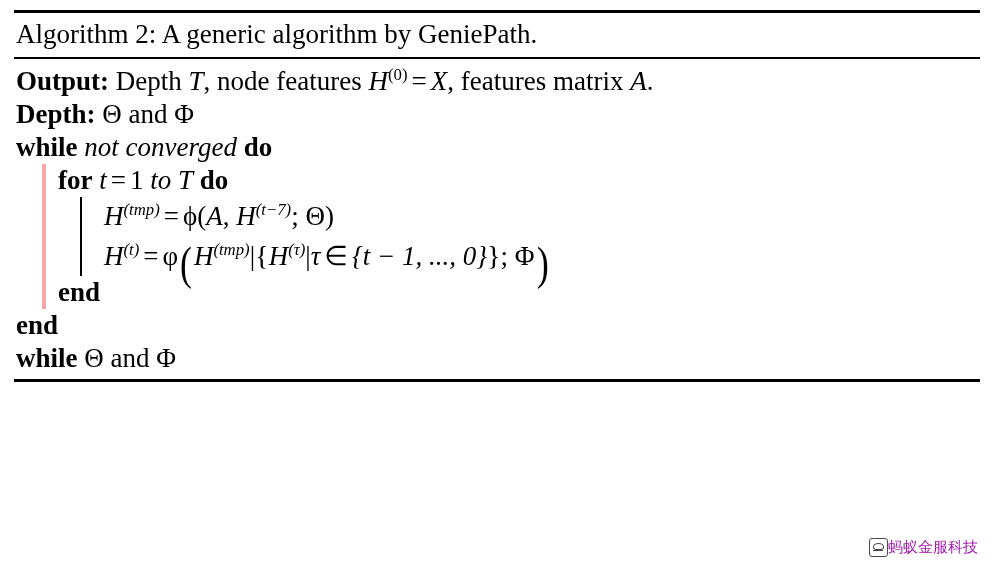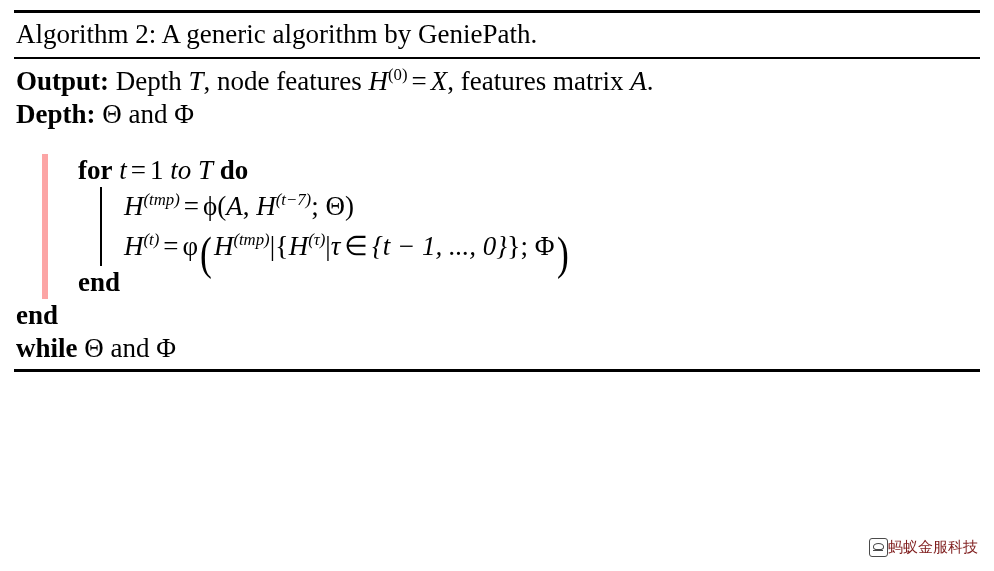--- a/index.html
+++ b/index.html
@@ -63,23 +63,22 @@
   sup.sup {
     font-size: 0.62em;
     vertical-align: super;
     line-height: 0;
   }
   .op { padding: 0 4px; }
 
   
   .indent-1 {
     margin-left: 26px;
-    border-left: 6px solid #fca5a5;
-    padding-left: 30px;
-    margin-top: 23px;
+    border-left: 4px solid #fca5a5;
+    padding-left: 12px;
   }
   .indent-2 {
     margin-left: 22px;
     border-left: 2px solid #000;
     padding-left: 22px;
   }
 
   .big-paren {
     font-size: 1.75em;
     vertical-align: -0.3em;
@@ -94,21 +93,21 @@
   .line-h-tmp, .line-h-t {
     padding: 6px 0;
   }
 
   .watermark {
     position: absolute;
     right: 16px;
     bottom: 14px;
     display: flex;
     align-items: flex-start;
-    color: #7f1d1d;
+    color: #a21caf;
     font-family: "Liberation Sans", sans-serif;
     font-size: 15px;
     white-space: nowrap;
   }
   .wm-logo {
     width: 17px;
     height: 17px;
     border: 1.6px solid #4a4a4a;
     border-radius: 3px;
     position: relative;
@@ -158,20 +157,25 @@
       <span class="mathvar">A</span><span>.</span>
     </div>
 
     <div class="line">
       <span class="bold">Depth:</span>
       <span>Θ</span>
       <span>and</span>
       <span>Φ</span>
     </div>
 
+    <div class="line">
+      <span class="bold">while</span>
+      <span class="ital">not converged</span>
+      <span class="bold">do</span>
+    </div>
 
     <div class="indent-1">
 
       <div class="line">
         <span class="bold">for</span>
         <span class="mathvar">t</span><span class="op">=</span><span>1</span>
         <span class="ital">to</span>
         <span class="mathvar">T</span>
         <span class="bold">do</span>
       </div>

